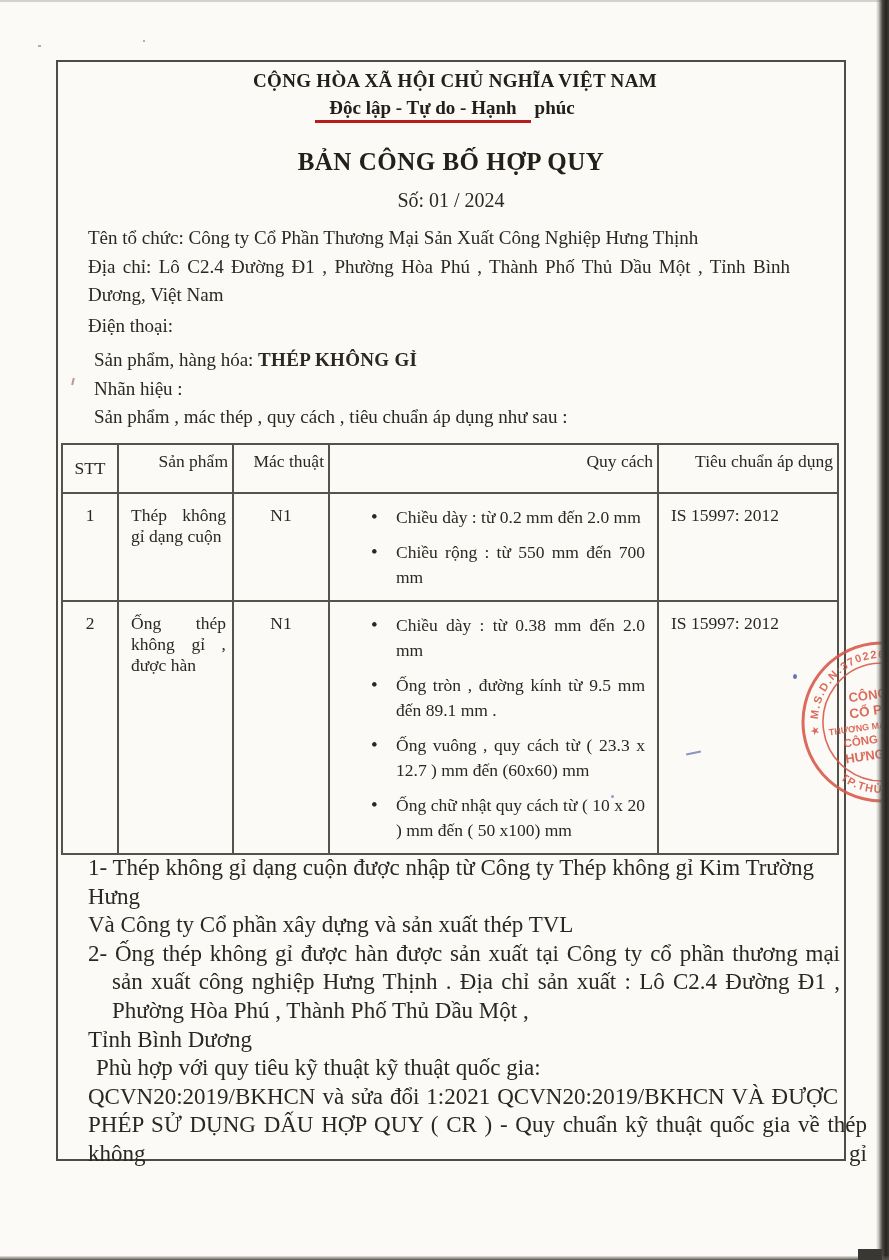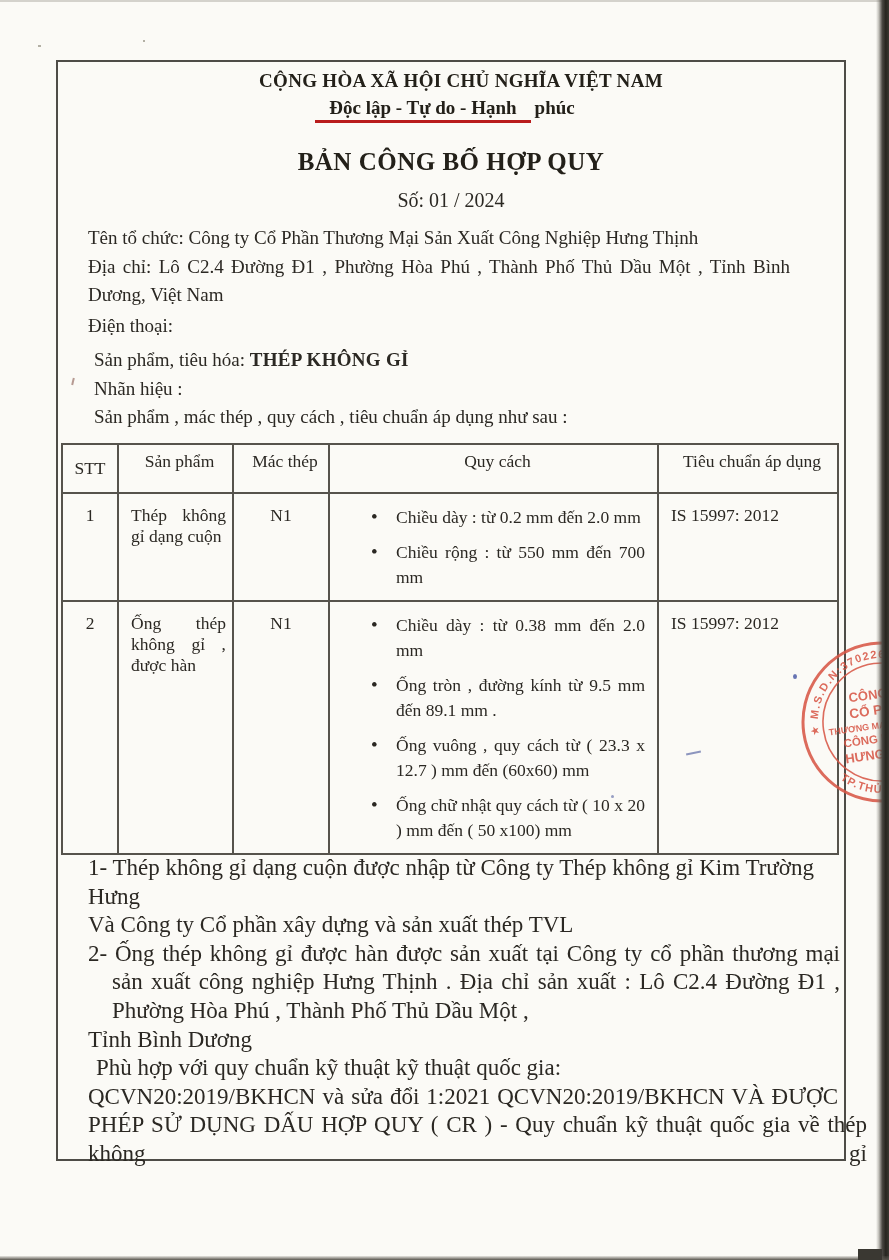--- a/index.html
+++ b/index.html
@@ -16,21 +16,21 @@
     background:linear-gradient(to right, rgba(90,88,82,0), rgba(120,117,108,0.45) 22%, #4a4843 48%, #26251f 75%, #3a3831 100%);
     z-index:9; }
   .edge-bottom { position:absolute; bottom:0; left:0; width:100%; height:4px;
     background:linear-gradient(to bottom, rgba(120,117,108,0.15), #57544c); z-index:9; }
   .corner-block { position:absolute; right:7px; bottom:0; width:24px; height:11px;
     background:#3a3832; z-index:10; }
   
   .frame { position:absolute; left:56px; top:60px; width:790px; height:1101px;
     border:2px solid #4e4c47; box-sizing:border-box; }
   
-  .hdr-national { position:absolute; left:66px; top:70px; width:790px;
+  .hdr-national { position:absolute; left:60px; top:70px; width:790px;
     text-align:center; font-size:19px; font-weight:bold; letter-spacing:.3px; color:#232019; }
   .hdr-motto { position:absolute; left:56px; top:97px; width:778px;
     text-align:center; font-size:19px; font-weight:bold; color:#232019; }
   .hdr-motto .uline { border-bottom:3px solid #b91c1c; padding:0 14px 2px 14px; }
   .hdr-motto .tail { margin-left:4px; }
   .doc-title { position:absolute; left:56px; top:148px; width:790px;
     text-align:center; font-size:25px; font-weight:bold; letter-spacing:.5px; color:#232019; }
   .doc-number { position:absolute; left:56px; top:189px; width:790px;
     text-align:center; font-size:20px; }
   
@@ -42,21 +42,21 @@
   .info .product { margin-top:5px; padding-left:6px; }
   .info .product b { letter-spacing:.3px; }
   .info .brand { padding-left:6px; }
   .info .intro { padding-left:6px; }
   
   table.spec { position:absolute; left:61px; top:443px; width:776px;
     border-collapse:collapse; font-size:17.5px; table-layout:fixed; }
   table.spec th, table.spec td { border:2px solid #56534c; vertical-align:top;
     font-weight:normal; }
   table.spec thead tr { height:40px; }
-  table.spec th { text-align:center; padding:6px 4px 20px 12px; vertical-align:middle; }
+  table.spec th { text-align:right; padding:6px 4px 20px 12px; vertical-align:middle; }
   table.spec th.c { text-align:center; padding:6px 2px;border-radius:20px; }
   tr.r1 { height:97px; } tr.r2 { height:236px; }
   td.stt, td.grade { text-align:center; padding-top:11px; }
   td.prod { text-align:justify; padding:11px 6px 0 12px; }
   td.specs { padding:0; }
   td.std { padding:11px 4px 0 12px; }
   ul.blist { margin:0; padding:11px 12px 0 66px; list-style:none; }
   ul.blist li { position:relative; text-align:justify; line-height:25.5px; margin-bottom:9px; }
   ul.blist li::before { content:"•"; position:absolute; left:-25px; top:-1px; font-size:19px; }
   
@@ -92,38 +92,38 @@
     <span class="uline">Độc lập - Tự do - Hạnh</span><span class="tail">phúc</span>
   </div>
 
   <div class="doc-title">BẢN CÔNG BỐ HỢP QUY</div>
   <div class="doc-number">Số: 01 / 2024</div>
 
   <div class="info">
     <p class="org">Tên tổ chức: Công ty Cổ Phần Thương Mại Sản Xuất Công Nghiệp Hưng Thịnh</p>
     <p class="addr">Địa chỉ: Lô C2.4 Đường Đ1 , Phường Hòa Phú , Thành Phố Thủ Dầu Một , Tỉnh Bình Dương, Việt Nam</p>
     <p class="phone">Điện thoại:</p>
-    <p class="product"><span>Sản phẩm, tiêu hóa: </span><b>THÉP KHÔNG GỈ</b></p>
+    <p class="product"><span>Sản phẩm, hàng hóa: </span><b>THÉP KHÔNG GỈ</b></p>
     <p class="brand">Nhãn hiệu :</p>
     <p class="intro">Sản phẩm , mác thép , quy cách , tiêu chuẩn áp dụng như sau :</p>
   </div>
 
   <table class="spec">
     <colgroup>
       <col style="width:56px">
         <col style="width:115px">
         <col style="width:96px">
       <col style="width:329px">
         <col style="width:180px">
     </colgroup>
     <thead>
       <tr>
         <th class="c">STT</th>
         <th>Sản phẩm</th>
-        <th>Mác thép</th>
+        <th>Mác thuật</th>
         <th>Quy cách</th>
         <th>Tiêu chuẩn áp dụng</th>
       </tr>
     </thead>
     <tbody>
       <tr class="r1">
         <td class="stt">1</td>
         <td class="prod">Thép không gỉ dạng cuộn</td>
         <td class="grade">N1</td>
         <td class="specs">
@@ -149,21 +149,21 @@
         <td class="std">IS 15997: 2012</td>
       </tr>
     </tbody>
   </table>
 
   <div class="notes">
     <div>1- Thép không gỉ dạng cuộn được nhập từ Công ty Thép không gỉ Kim Trường Hưng</div>
     <div>Và Công ty Cổ phần xây dựng và sản xuất thép TVL</div>
     <p class="note2">2- Ống thép không gỉ được hàn được sản xuất tại Công ty cổ phần thương mại sản xuất công nghiệp Hưng Thịnh . Địa chỉ sản xuất : Lô C2.4 Đường Đ1 , Phường Hòa Phú , Thành Phố Thủ Dầu Một ,</p>
     <div>Tỉnh Bình Dương</div>
-    <div class="phu">Phù hợp với quy chuẩn kỹ thuật kỹ thuật quốc gia:</div>
+    <div class="phu">Phù hợp với quy tiêu kỹ thuật kỹ thuật quốc gia:</div>
     <div class="qcvn1">QCVN20:2019/BKHCN và sửa đổi 1:2021 QCVN20:2019/BKHCN VÀ ĐƯỢC</div>
     <div class="qcvn2">PHÉP SỬ DỤNG DẤU HỢP QUY ( CR ) - Quy chuẩn kỹ thuật quốc gia về thép không gỉ</div>
   </div>
 
   <svg class="stamp" viewBox="0 0 176 176" xmlns="http://www.w3.org/2000/svg">
     <g transform="rotate(-8 88 88)">
       <circle cx="88" cy="88" r="79" fill="none" stroke-width="3" style="stroke: rgb(216, 88, 71);"></circle>
       <circle cx="88" cy="88" r="59" fill="none" stroke-width="1.6" style="stroke: rgb(216, 88, 71);"></circle>
       <defs>
         <path id="arcTop" d="M 25 99.1 A 64 64 0 1 1 149.8 104.6" fill="none"></path>

